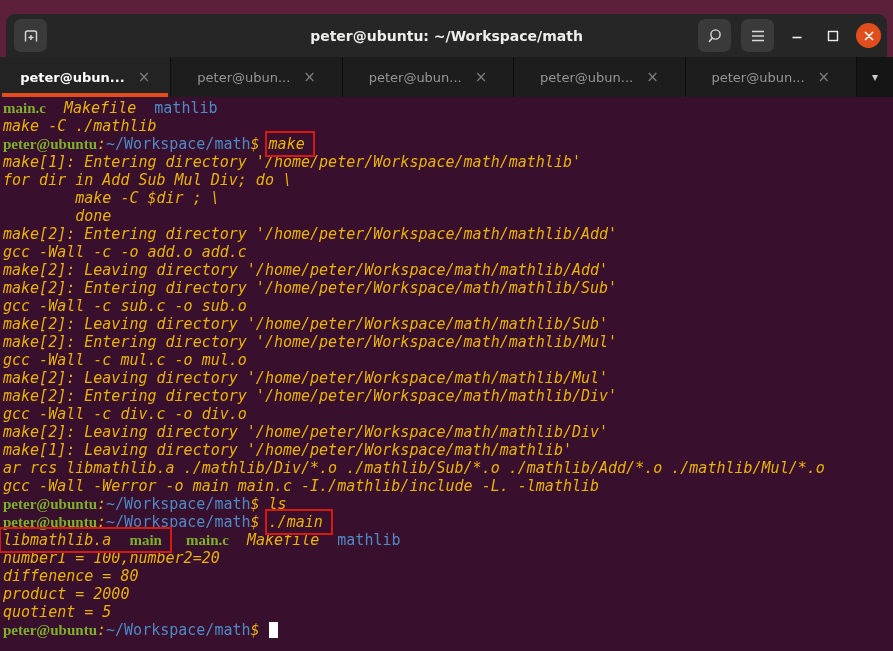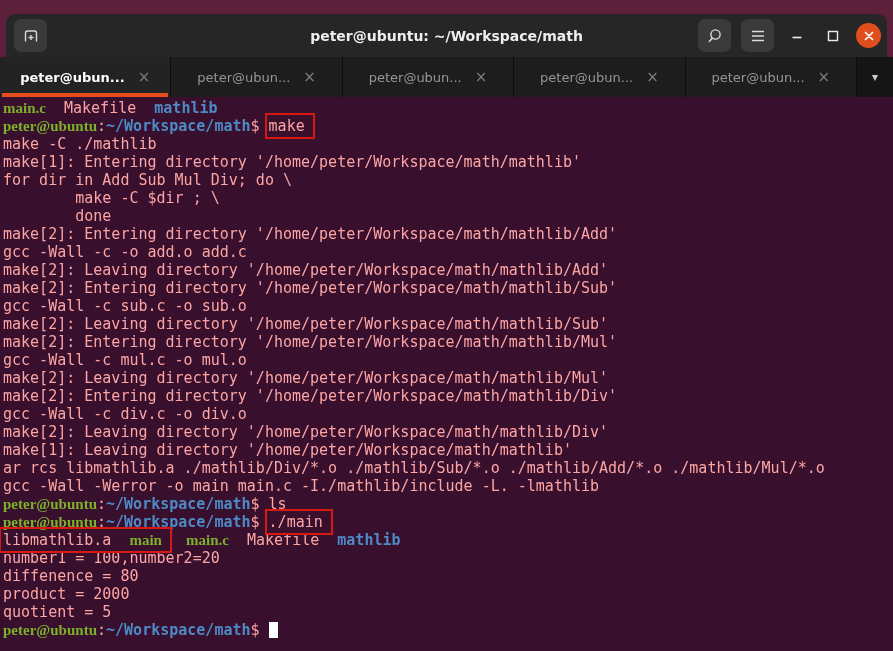--- a/index.html
+++ b/index.html
@@ -70,23 +70,23 @@
   }
   
   .terminal{
     height:563px;background:#380f2c;
     padding:2px 0 0 3px;box-sizing:border-box;
     font-family:"DejaVu Sans Mono", monospace;
     font-size:15px;line-height:18px;
     overflow:hidden;cursor:text;
   }
   .term-line{white-space:pre;height:18px;}
-  .seg-w{color:#fca5a5;}
+  .seg-w{color:#eab308;font-style:italic;}
   .seg-g{color:#7db12b;font-weight:bold;font-family:Liberation Serif, serif;}
-  .seg-b{color:#4e8ac6;font-weight:bold;}
+  .seg-b{color:#4e8ac6;font-weight:normal;}
   .redbox{
     outline:2px solid #d61a12;
     outline-offset:2px;
     padding-right:6px;
   }
   .cursor{
     display:inline-block;width:9px;height:16px;background:#ffffff;
     vertical-align:-3px;
   }
 </style>
@@ -168,22 +168,22 @@
         <span class="tab-close">×</span>
       </div>
     </div>
   <div class="tab-overflow">
     <span>▾</span>
   </div>
 </div>
 
 <div class="terminal">
     <div class="term-line"><span class="seg-g">main.c</span><span class="seg-w">  </span><span class="seg-w">Makefile</span><span class="seg-w">  </span><span class="seg-b">mathlib</span></div>
+    <div class="term-line"><span class="seg-w">make -C ./mathlib</span></div>
     <div class="term-line"><span class="seg-g">peter@ubuntu</span><span class="seg-w">:</span><span class="seg-b">~/Workspace/math</span><span class="seg-w">$ </span><span class="redbox"><span class="seg-w">make</span></span></div>
-    <div class="term-line"><span class="seg-w">make -C ./mathlib</span></div>
     <div class="term-line"><span class="seg-w">make[1]: Entering directory '/home/peter/Workspace/math/mathlib'</span></div>
     <div class="term-line"><span class="seg-w">for dir in Add Sub Mul Div; do \</span></div>
     <div class="term-line"><span class="seg-w">        make -C $dir ; \</span></div>
     <div class="term-line"><span class="seg-w">        done</span></div>
     <div class="term-line"><span class="seg-w">make[2]: Entering directory '/home/peter/Workspace/math/mathlib/Add'</span></div>
     <div class="term-line"><span class="seg-w">gcc -Wall -c -o add.o add.c</span></div>
     <div class="term-line"><span class="seg-w">make[2]: Leaving directory '/home/peter/Workspace/math/mathlib/Add'</span></div>
     <div class="term-line"><span class="seg-w">make[2]: Entering directory '/home/peter/Workspace/math/mathlib/Sub'</span></div>
     <div class="term-line"><span class="seg-w">gcc -Wall -c sub.c -o sub.o</span></div>
     <div class="term-line"><span class="seg-w">make[2]: Leaving directory '/home/peter/Workspace/math/mathlib/Sub'</span></div>

